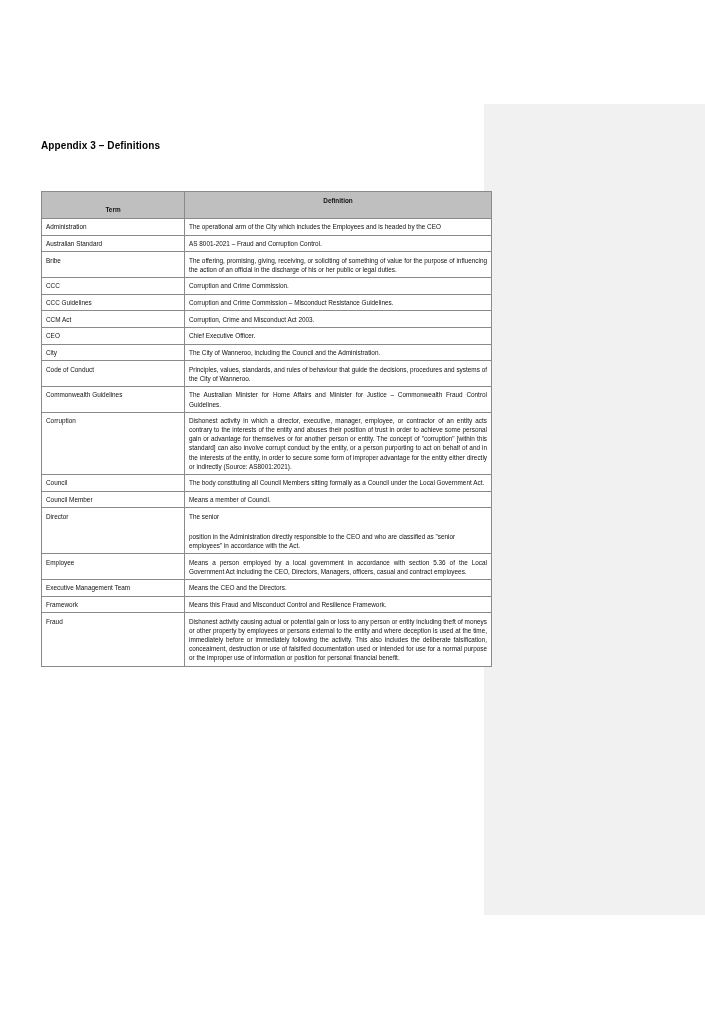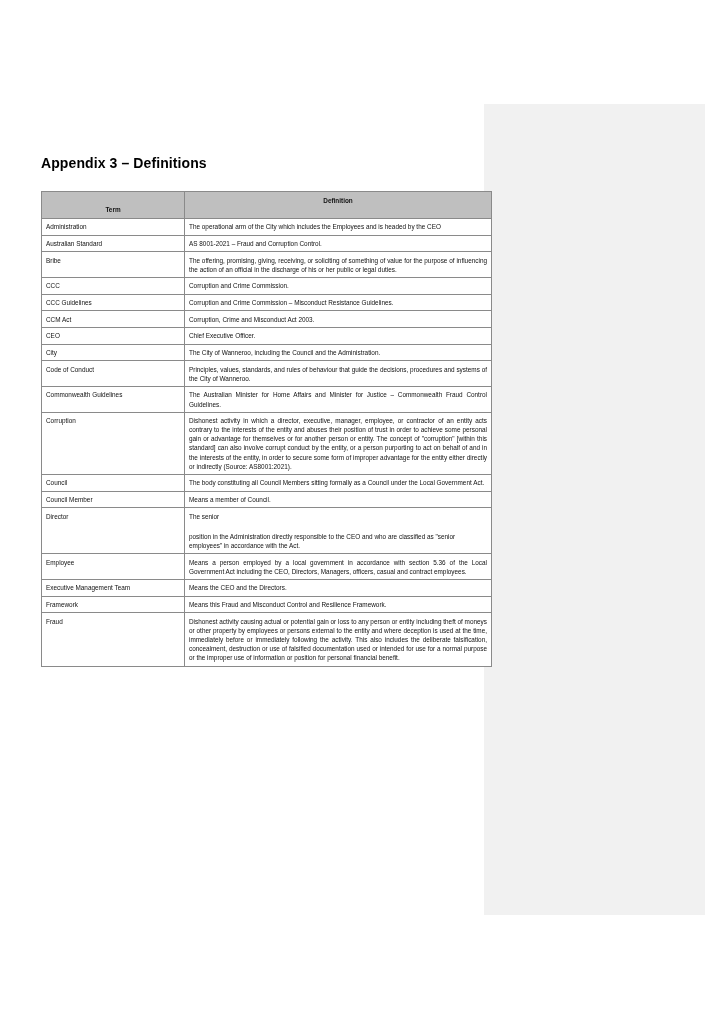--- a/index.html
+++ b/index.html
@@ -30,22 +30,22 @@
     position: absolute;
     left: 0;
     top: 0;
     width: 705px;
     height: 1020px;
   }
 
   .doc-title {
     position: absolute;
     left: 41px;
-    top: 155px;
-    font-size: 14px;
+    top: 140px;
+    font-size: 10px;
     font-weight: bold;
     color: #000000;
     letter-spacing: 0.1px;
     white-space: nowrap;
     text-align: right;
   }
 
   .defs-table {
     position: absolute;
     left: 41px;

